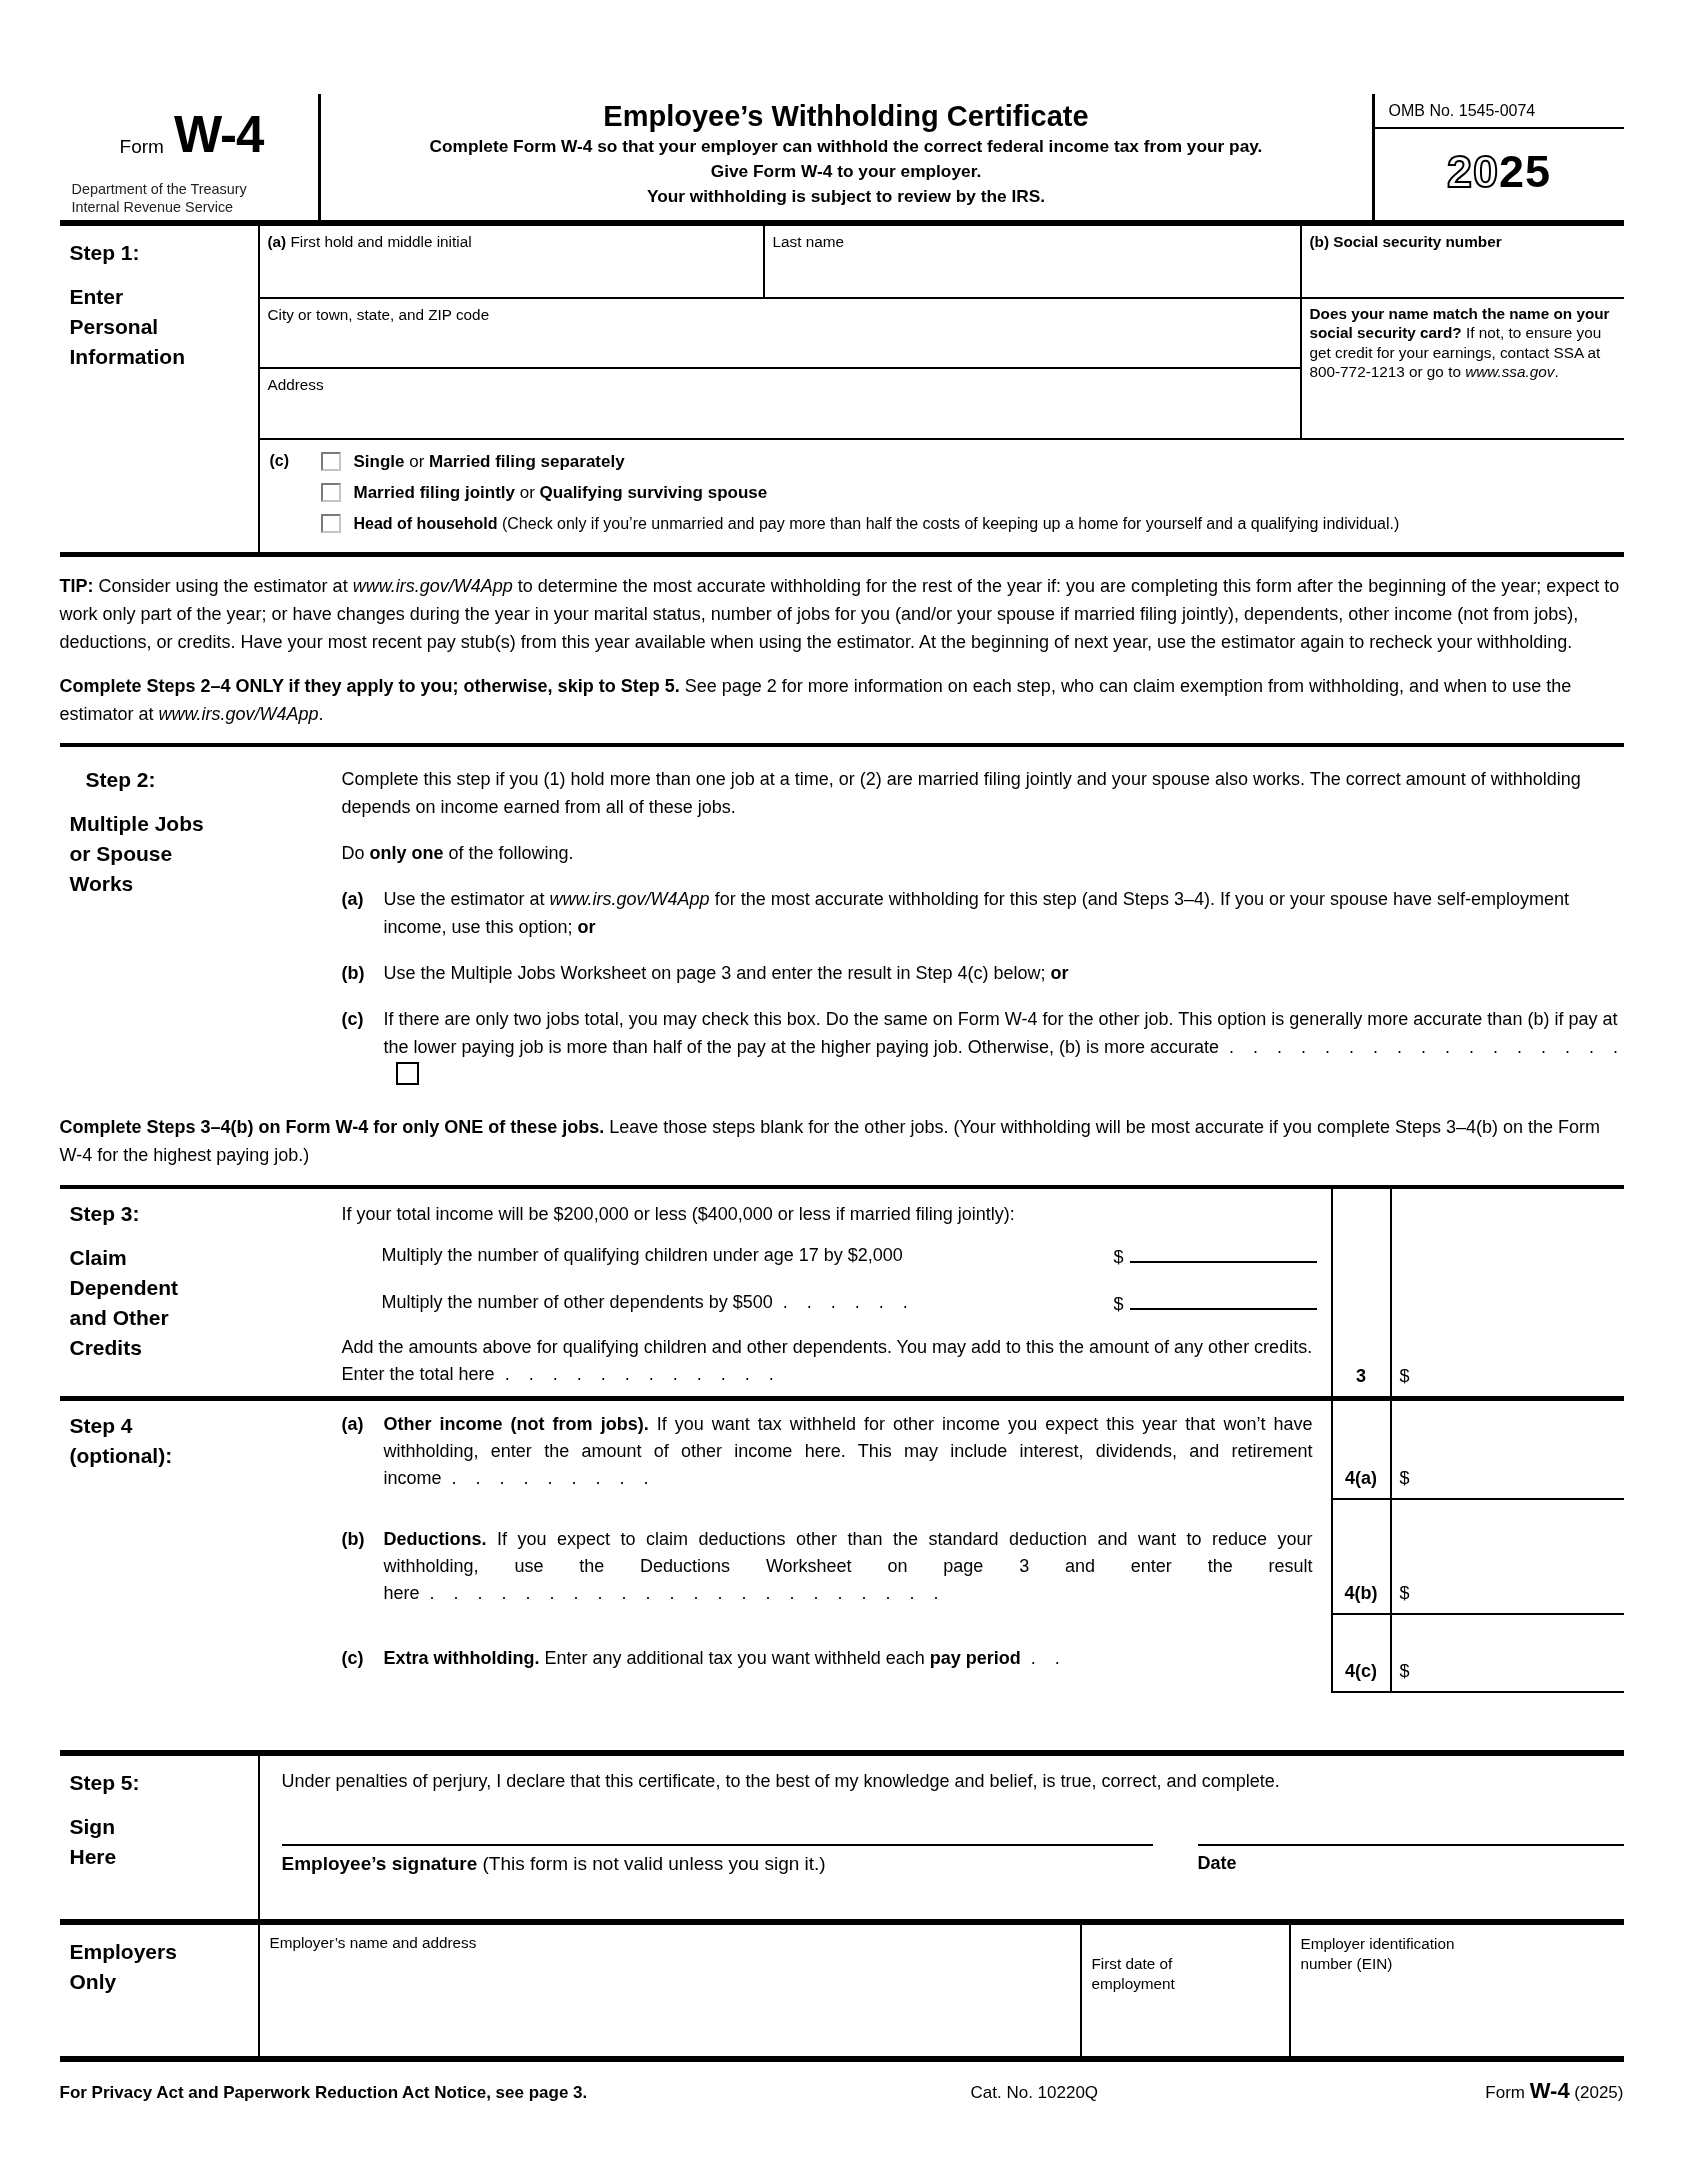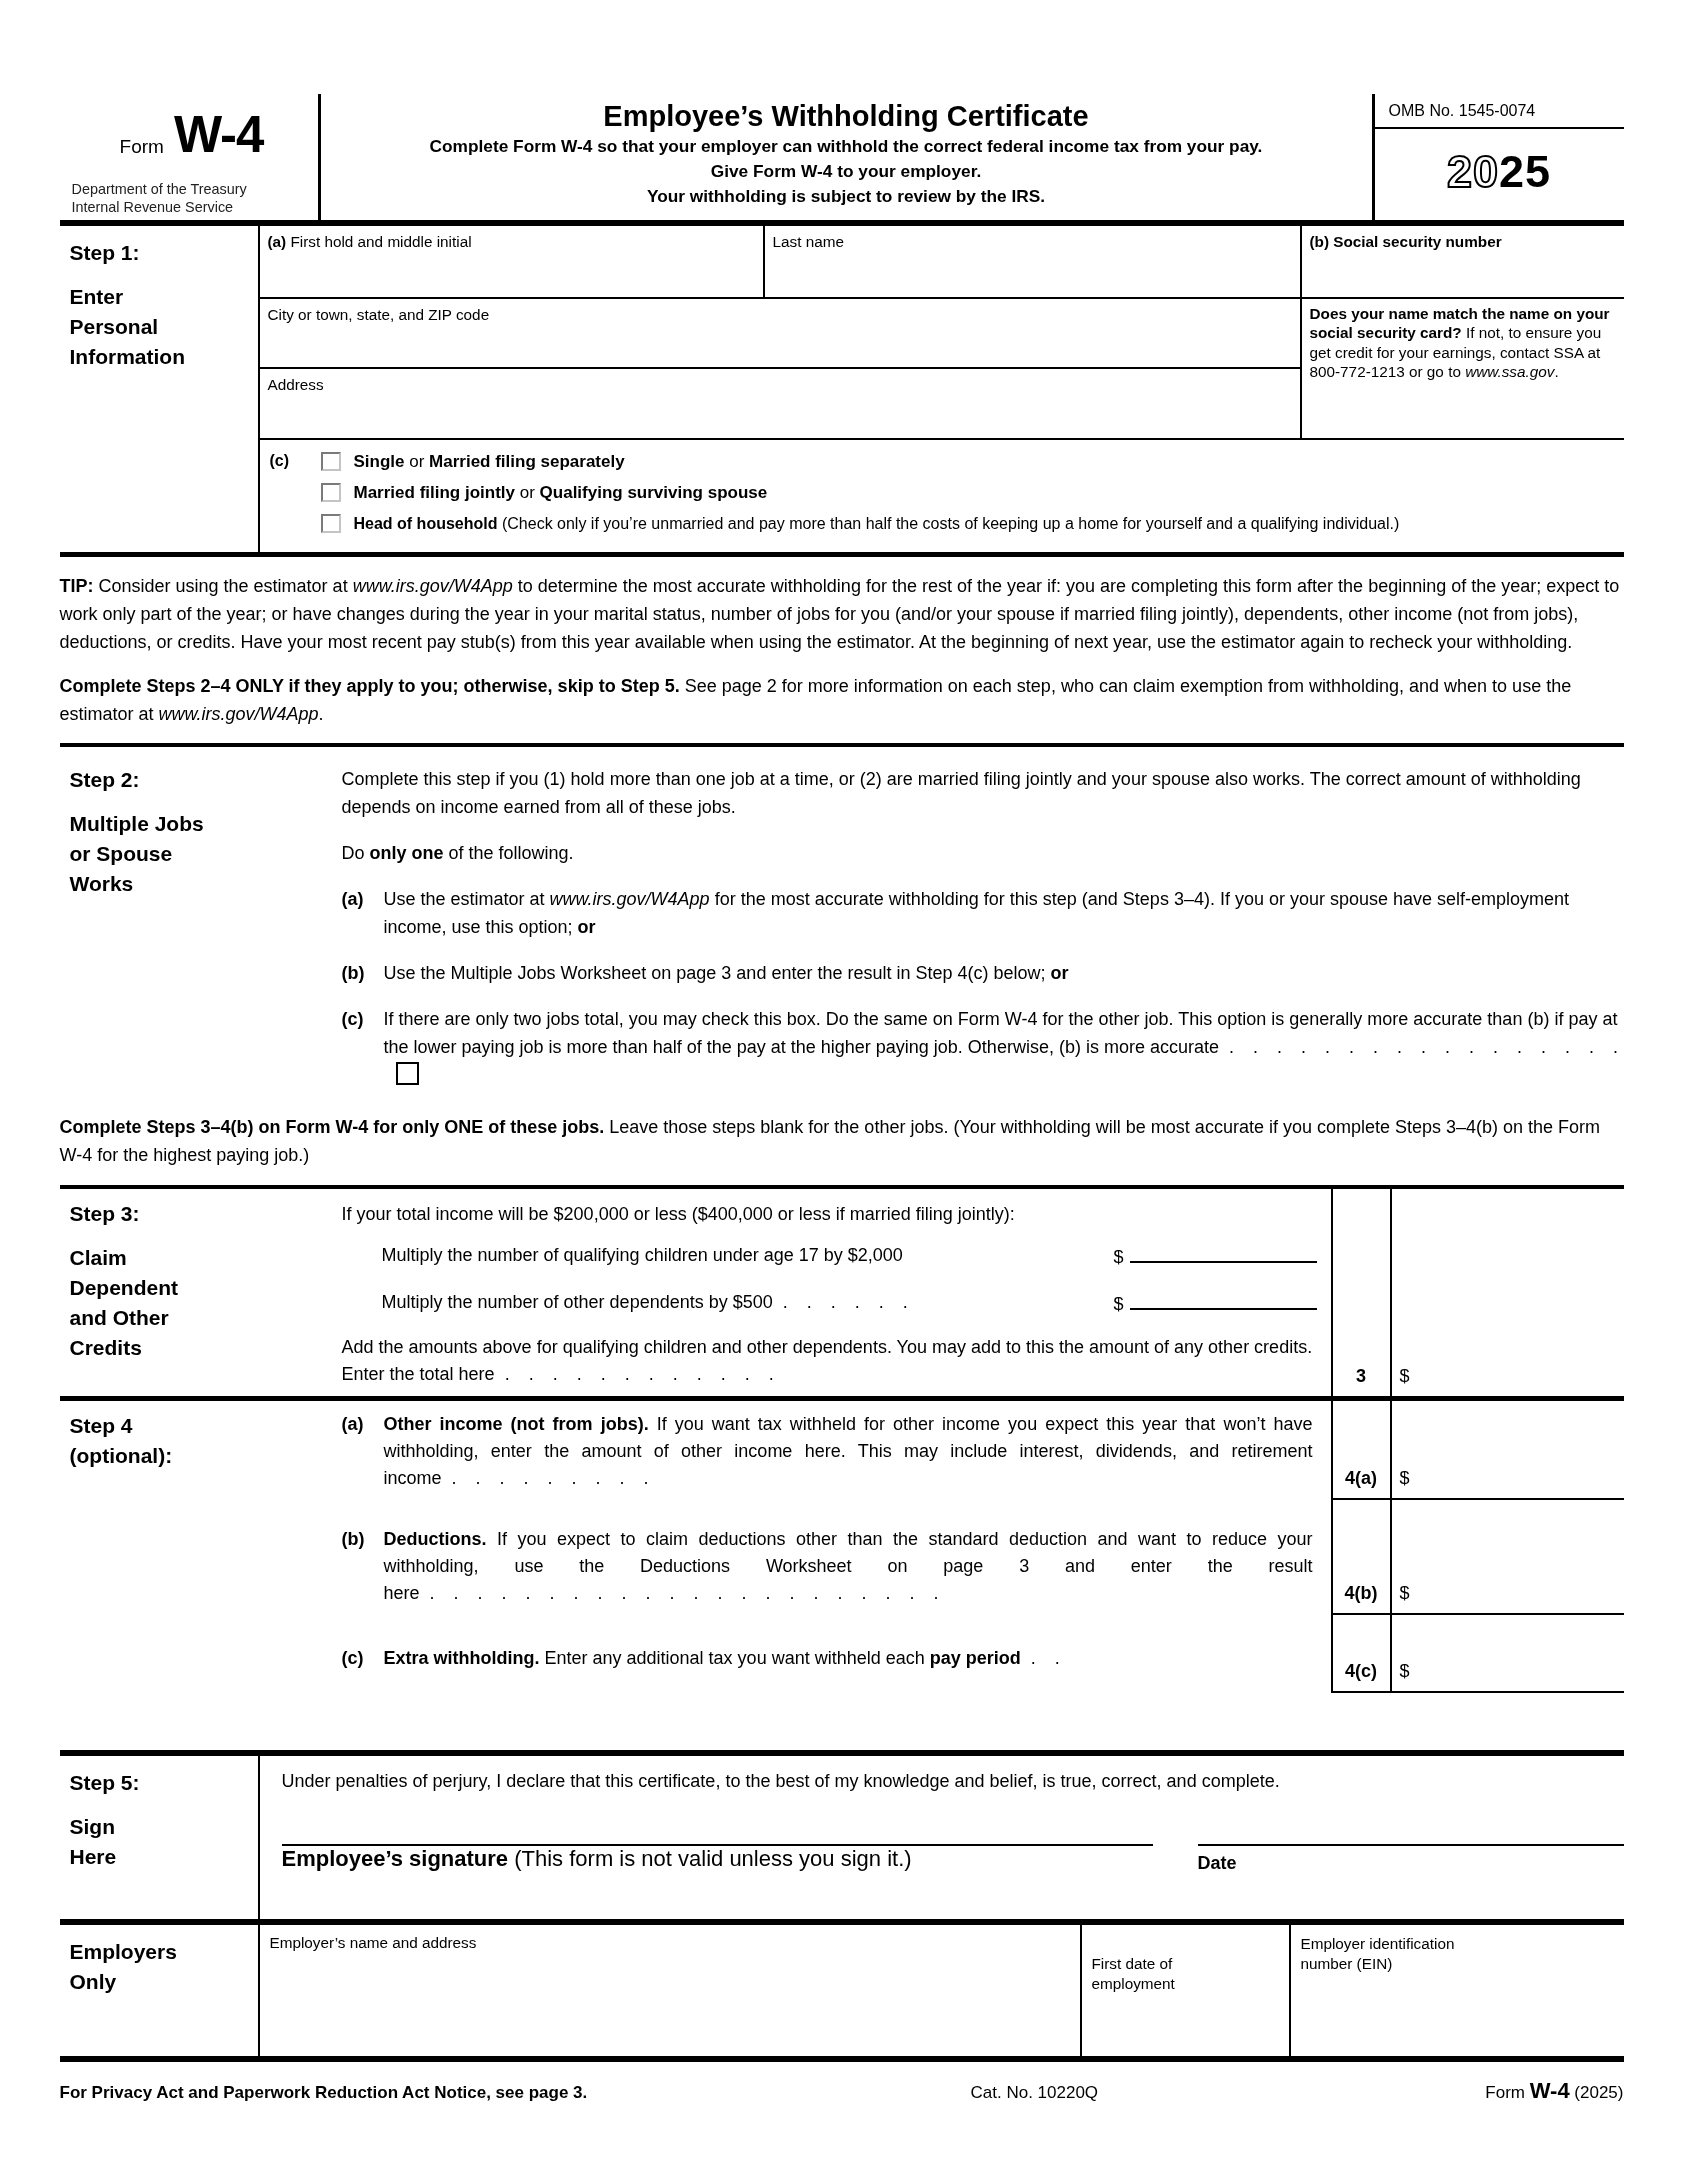--- a/index.html
+++ b/index.html
@@ -98,21 +98,21 @@
   .s4item .item-text{text-align:justify;}
   .pt26{padding-top:26px;} .pt30{padding-top:30px;}
   .s4-spacer{height:57px;}
 
   
   .step5{display:flex;min-height:163px;}
   .s5-content{flex:1;box-sizing:border-box;padding:13px 0 16px 22px;
               display:flex;flex-direction:column;}
   .perjury{font-size:18px;line-height:24px;}
   .sigrow{display:flex;gap:45px;margin-top:51px;}
-  .sigbox{flex:1;border-top:2px solid #000;font-size:22px;}
+  .sigbox{flex:1;border-top:2px solid #000;padding-top:7px;font-size:19px;}
   .datebox{width:426px;border-top:2px solid #000;padding-top:7px;font-weight:bold;font-size:18px;box-sizing:border-box;}
 
   
   .employers{display:flex;min-height:131px;}
   .emp-name{width:820px;box-sizing:border-box;padding:9px 10px;font-size:15.3px;}
   .emp-date{width:209px;border-left:2px solid #000;box-sizing:border-box;padding:9px 10px;font-size:15.3px;line-height:20px;}
   .emp-ein{flex:1;border-left:2px solid #000;box-sizing:border-box;padding:9px 10px;font-size:15.3px;line-height:20px;}
 
   
   .footer{display:flex;align-items:baseline;padding-top:16px;font-size:17px;}
@@ -212,21 +212,21 @@
     <b>TIP:</b><span> Consider using the estimator at </span><span class="it">www.irs.gov/W4App</span><span> to determine the most accurate withholding for the rest of the year if: you are completing this form after the beginning of the year; expect to work only part of the year; or have changes during the year in your marital status, number of jobs for you (and/or your spouse if married filing jointly), dependents, other income (not from jobs), deductions, or credits. Have your most recent pay stub(s) from this year available when using the estimator. At the beginning of next year, use the estimator again to recheck your withholding.</span>
   </div>
 
   <div class="para steps24">
     <b>Complete Steps 2–4 ONLY if they apply to you; otherwise, skip to Step 5.</b><span> See page 2 for more information on each step, who can claim exemption from withholding, and when to use the estimator at </span><span class="it">www.irs.gov/W4App</span><span>.</span>
   </div>
   <div class="rule h4"></div>
 
   <div class="step2">
     <div class="s2-label">
-      <div class="l1" style="margin-bottom:14px;">Step 2:</div>
+      <div class="l1" style="margin-bottom:14px;margin-left:16px;">Step 2:</div>
       <div class="pre">Multiple Jobs
 or Spouse
 Works</div>
     </div>
     <div class="s2-content">
       <div class="p">Complete this step if you (1) hold more than one job at a time, or (2) are married filing jointly and your spouse also works. The correct amount of withholding depends on income earned from all of these jobs.</div>
       <div class="p"><span>Do </span><b>only one</b><span> of the following.</span></div>
       <div class="item">
         <div class="item-label">(a)</div>
         <div class="item-text"><span>Use the estimator at </span><span class="it">www.irs.gov/W4App</span><span> for the most accurate withholding for this step (and Steps 3–4). If you or your spouse have self-employment income, use this option; </span><b>or</b></div>

